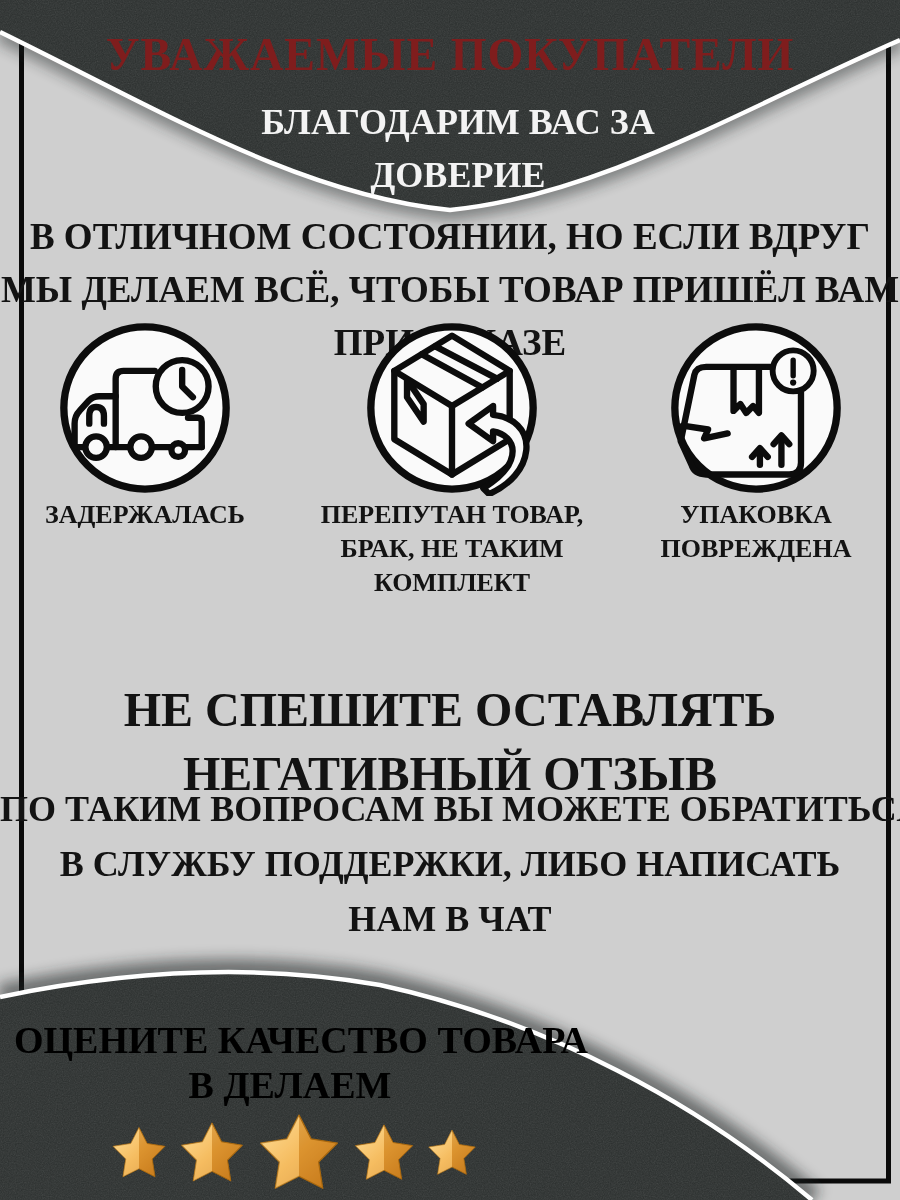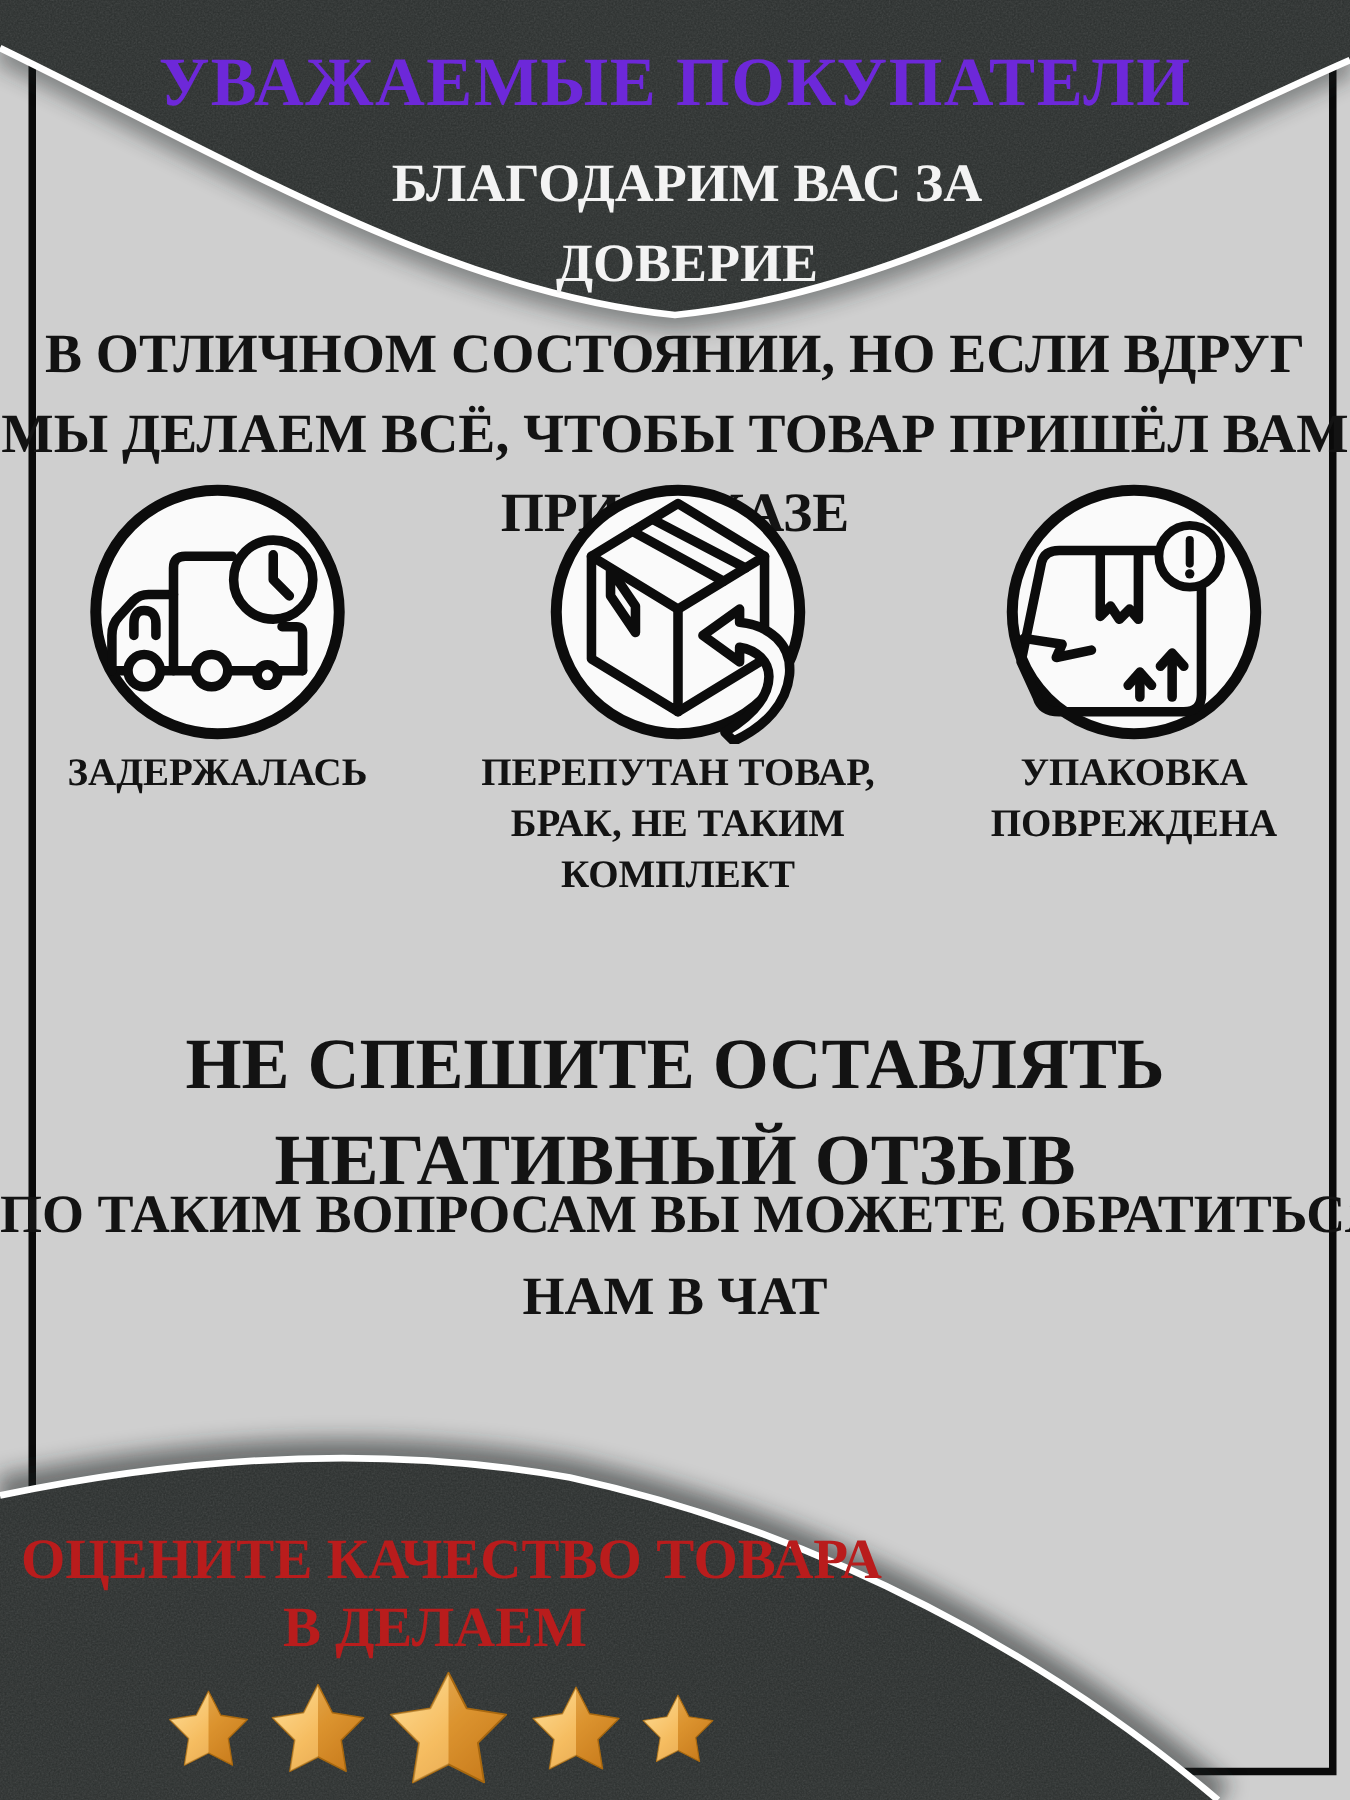--- a/index.html
+++ b/index.html
@@ -1,26 +1,26 @@
 <!DOCTYPE html>
 <html><head>
 <meta charset="utf-8">
 <style>
   html,body{margin:0;padding:0;background:#9a9a9a;}
   .canvas{position:relative;width:900px;height:1200px;margin:0 auto;overflow:hidden;
           background:#CFCFCF;font-family:"Liberation Serif","DejaVu Serif",serif;font-weight:700;}
   .bg{position:absolute;left:0;top:0;width:900px;height:1200px;display:block;}
   .txt{position:absolute;left:0;right:0;text-align:center;color:#131313;}
   .line{white-space:nowrap;}
-  .title{top:28px;font-size:46px;letter-spacing:1px;color:#6d28d9;}
+  .title{top:28px;font-size:46px;letter-spacing:1px;color:#7f1d1d;}
   .subtitle{top:96px;font-size:36px;line-height:53px;color:#F3F3F3;padding-left:16px;}
   .intro{top:210px;font-size:37px;line-height:53px;}
   .headline{top:678px;font-size:48px;line-height:64px;}
   .support{top:782px;font-size:36px;line-height:55px;}
-  .footer-text{top:1018px;left:14px;right:auto;width:552px;font-size:38px;line-height:45px;color:#b91c1c;}
+  .footer-text{top:1018px;left:14px;right:auto;width:552px;font-size:38px;line-height:45px;color:#000000;}
   .card{position:absolute;top:320px;text-align:center;}
   .card-1{left:15px;width:260px;}
   .card-2{left:306px;width:292px;}
   .card-3{left:616px;width:280px;}
   .card-icon svg{display:block;margin:0 auto;}
   .card-label{margin-top:2px;font-size:26px;line-height:34px;color:#131313;}
   .ico{fill:none;stroke:#0C0C0C;stroke-width:6.5;stroke-linecap:round;stroke-linejoin:round;}
   .stars{position:absolute;top:1104px;left:20px;width:548px;height:98px;
          display:flex;align-items:center;justify-content:center;gap:10px;}
   .star{display:block;flex:0 0 auto;}
@@ -139,20 +139,21 @@
     </div>
   </div>
 
   <div class="txt headline">
     <div class="line">НЕ СПЕШИТЕ ОСТАВЛЯТЬ</div>
     <div class="line">НЕГАТИВНЫЙ ОТЗЫВ</div>
   </div>
 
   <div class="txt support">
     <div class="line">ПО ТАКИМ ВОПРОСАМ ВЫ МОЖЕТЕ ОБРАТИТЬСЯ</div>
+    <div class="line">В СЛУЖБУ ПОДДЕРЖКИ, ЛИБО НАПИСАТЬ</div>
     <div class="line">НАМ В ЧАТ</div>
   </div>
 
   <div class="txt footer-text">
     <div class="line">ОЦЕНИТЕ КАЧЕСТВО ТОВАРА</div>
     <div class="line">В ДЕЛАЕМ</div>
   </div>
 
   <div class="stars">
     <svg class="star s1" viewBox="0 0 100 100">

